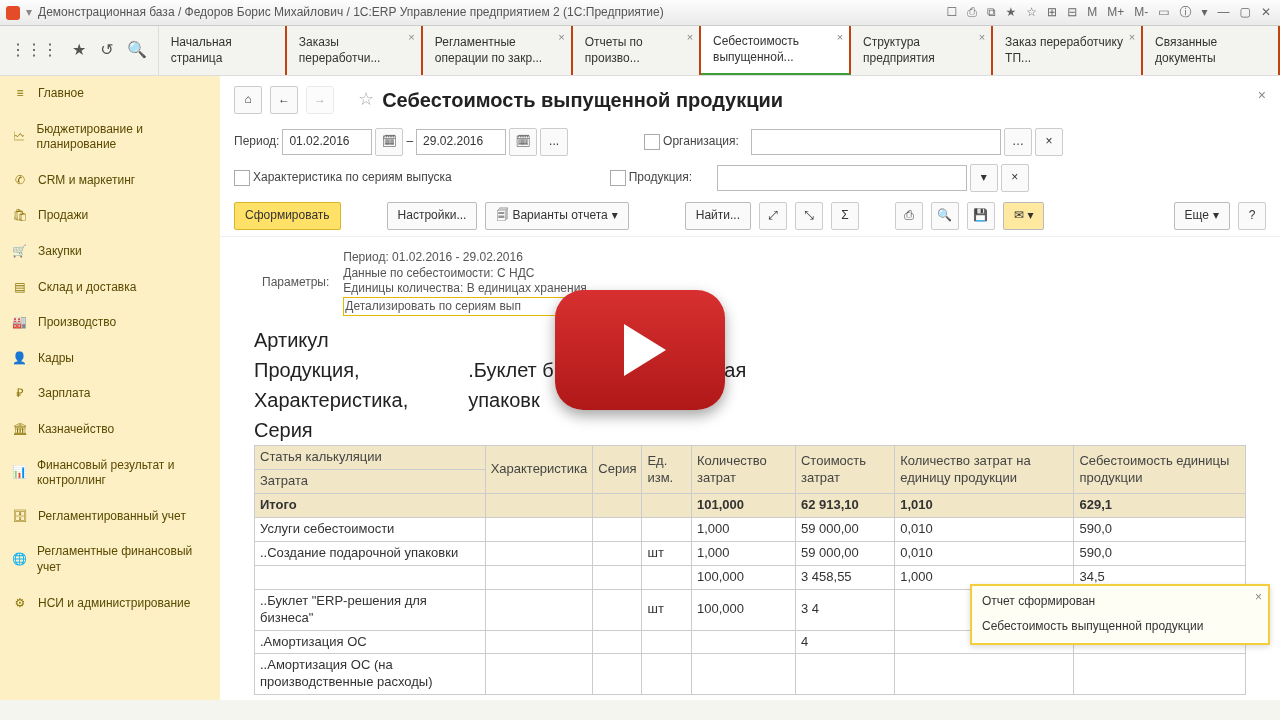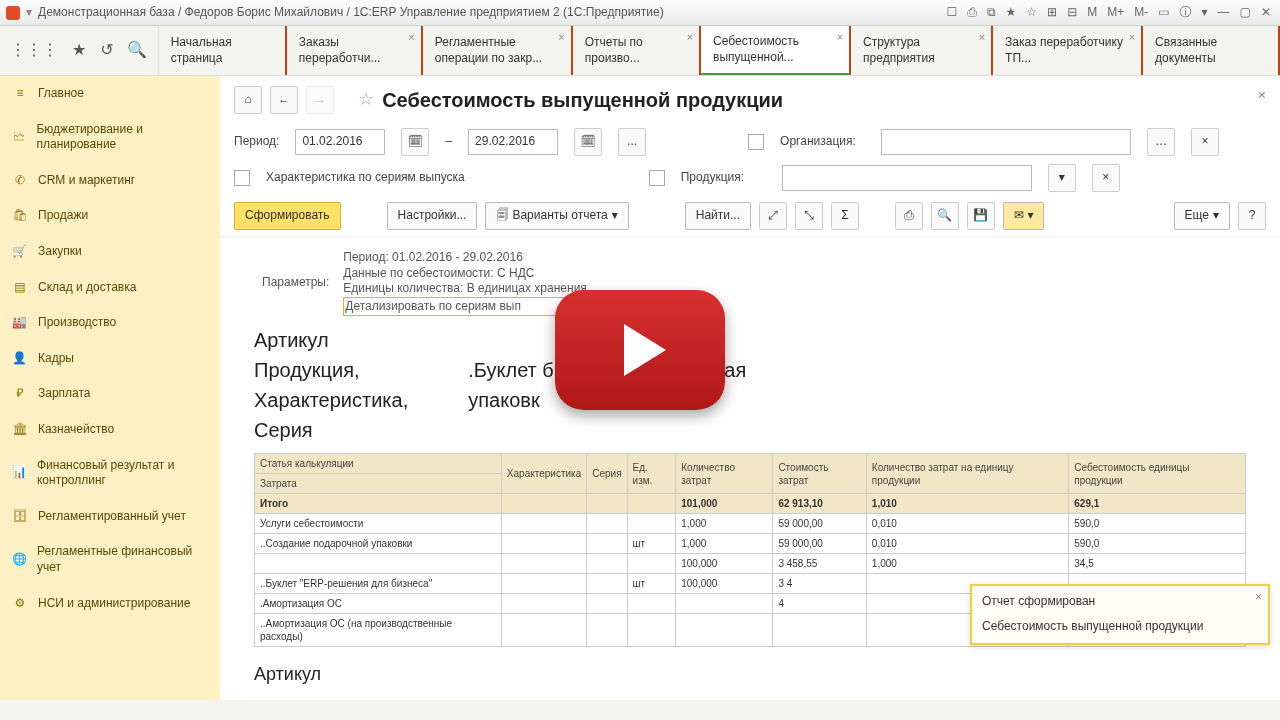--- a/index.html
+++ b/index.html
@@ -16,35 +16,35 @@
 .tab .close{position:absolute;top:4px;right:6px;font-size:11px;color:#888}
 .tab.active{background:#fff;border-bottom:2px solid #3a9d3a}
 .main{display:flex;height:624px}
 .sidebar{width:220px;background:#fdf0c5;overflow:auto}
 .sidebar .item{display:flex;align-items:center;gap:10px;padding:10px 12px;color:#5a4a00;cursor:pointer}
 .sidebar .icon{width:16px;text-align:center;color:#8a7000}
 .content{flex:1;background:#fff;display:flex;flex-direction:column;position:relative}
 .chead{display:flex;align-items:center;gap:8px;padding:10px 14px}
 .chead h1{font-size:20px;font-weight:600;margin:0;color:#222}
 .navbtn{width:28px;height:28px;border:1px solid #ccc;background:#fafafa;display:flex;align-items:center;justify-content:center;border-radius:2px}
-.row{display:flex;align-items:center;gap:16px;padding:4px 14px}
+.row{display:flex;align-items:center;gap:3px;padding:4px 14px}
 .row label{color:#444}
 .inp{border:1px solid #bbb;height:26px;padding:0 6px;background:#fff;display:inline-flex;align-items:center}
 .dateinp{width:90px}
 .btn{height:28px;border:1px solid #bbb;background:#fafafa;padding:0 10px;display:inline-flex;align-items:center;gap:4px;border-radius:2px}
 .btn.yellow{background:#ffe168;border-color:#d6b52b;font-weight:400}
 .check{width:16px;height:16px;border:1px solid #aaa;background:#fff}
 .toolbar{display:flex;align-items:center;gap:8px;padding:6px 14px;border-bottom:1px solid #eee}
 .toolbar .spacer{flex:1}
 .report{flex:1;overflow:auto;padding:4px 14px 14px 34px;position:relative}
 .params{margin:6px 0}
 .params td{padding:1px 6px;color:#555}
 .h2{font-size:20px;color:#222;padding:2px 0}
 .h2b{font-size:18px;color:#222;padding:2px 0}
-table.grid{border-collapse:collapse;width:98%;font-size:10px;margin-top:8px}
+table.grid{border-collapse:collapse;width:98%;font-size:13px;}
 table.grid th,table.grid td{border:1px solid #ccc;padding:3px 5px;background:#fff}
 table.grid th{background:#f1e7c6;font-weight:normal;text-align:left;color:#444}
 table.grid td.num{}
 tr.total td{background:#f1e7c6;font-weight:600}
 .popup{position:absolute;right:10px;bottom:55px;width:300px;border:2px solid #f2cf3a;background:#fffef5;padding:8px 10px;box-shadow:0 2px 6px rgba(0,0,0,.15)}
 .popup .pclose{position:absolute;top:4px;right:6px;color:#888;font-size:12px;cursor:pointer}
 .play{position:absolute;left:50%;top:290px;transform:translate(-50%,0);width:170px;height:120px;background:linear-gradient(#d83030,#b01818);border-radius:28px;display:flex;align-items:center;justify-content:center;box-shadow:0 6px 14px rgba(0,0,0,.35)}
 .play .tri{width:0;height:0;border-left:42px solid #fff;border-top:26px solid transparent;border-bottom:26px solid transparent;margin-left:10px}
 .closex{position:absolute;top:10px;right:14px;color:#888;font-size:14px}
 .selborder{border:1px solid #e6b800;padding:1px}

